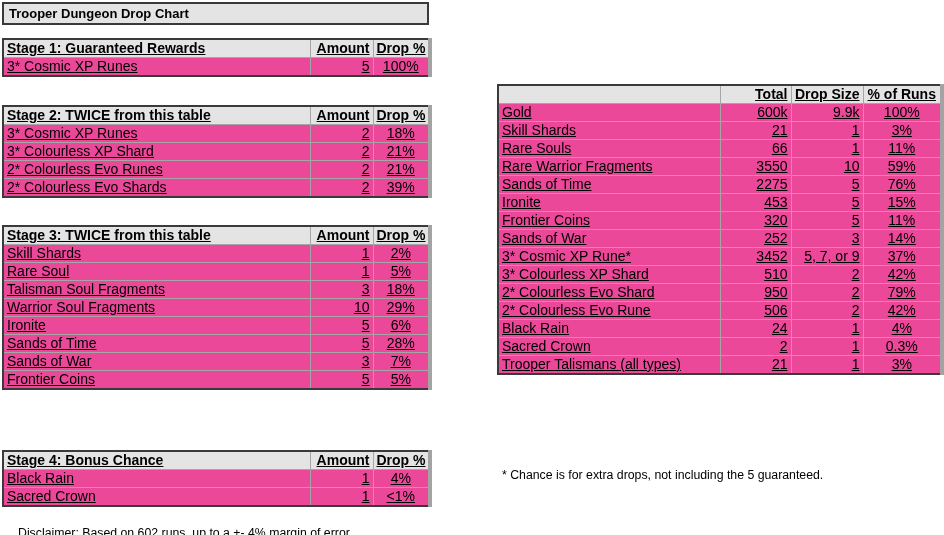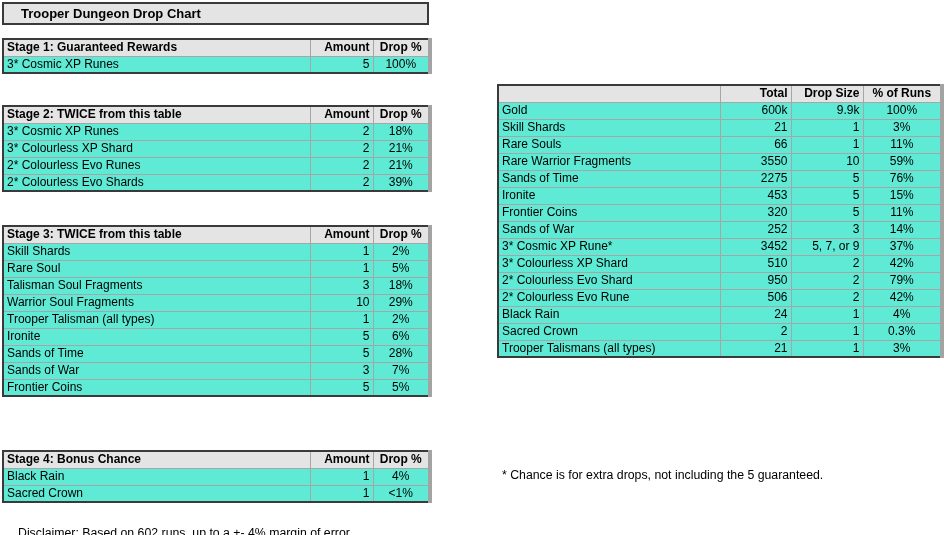--- a/index.html
+++ b/index.html
@@ -14,23 +14,24 @@
     font-family: "Liberation Sans", sans-serif;
     color: #000000;
     overflow: hidden;
   }
 
   
   .xl-table {
     position: absolute;
     border-collapse: collapse;
     table-layout: fixed;
-    background: #5eead4;
-    font-size: 12px;
+    background: #ec4899;
+    font-size: 14px;
     line-height: 1;
+    text-decoration: underline;
   }
   .xl-table td {
     border: 1px solid #808080;
     padding: 1px 3px 2px 3px;
     height: 17px;
     box-sizing: border-box;
     white-space: nowrap;
     overflow: hidden;
   }
   .xl-table .hdr td {
@@ -54,21 +55,21 @@
     left: 2px;
     top: 2px;
     width: 427px;
     height: 23px;
     box-sizing: border-box;
     background: #E4E4E4;
     border: 2px solid #3a3a3a;
     font-weight: bold;
     font-size: 13px;
     line-height: 19px;
-    padding: 0 0 0 17px;
+    padding: 0 0 0 5px;
     white-space: nowrap;
   }
 
   
   .note {
     position: absolute;
     font-size: 12.3px;
     line-height: 14px;
     white-space: nowrap;
     margin-top: 12px;
@@ -171,25 +172,20 @@
       <td class="lbl thick-l">Talisman Soul Fragments</td>
       <td class="num">3</td>
       <td class="num thick-r">18%</td>
     </tr>
     <tr>
       <td class="lbl thick-l">Warrior Soul Fragments</td>
       <td class="num">10</td>
       <td class="num thick-r">29%</td>
     </tr>
     <tr>
-      <td class="lbl thick-l">Trooper Talisman (all types)</td>
-      <td class="num">1</td>
-      <td class="num thick-r">2%</td>
-    </tr>
-    <tr>
       <td class="lbl thick-l">Ironite</td>
       <td class="num">5</td>
       <td class="num thick-r">6%</td>
     </tr>
     <tr>
       <td class="lbl thick-l">Sands of Time</td>
       <td class="num">5</td>
       <td class="num thick-r">28%</td>
     </tr>
     <tr>

